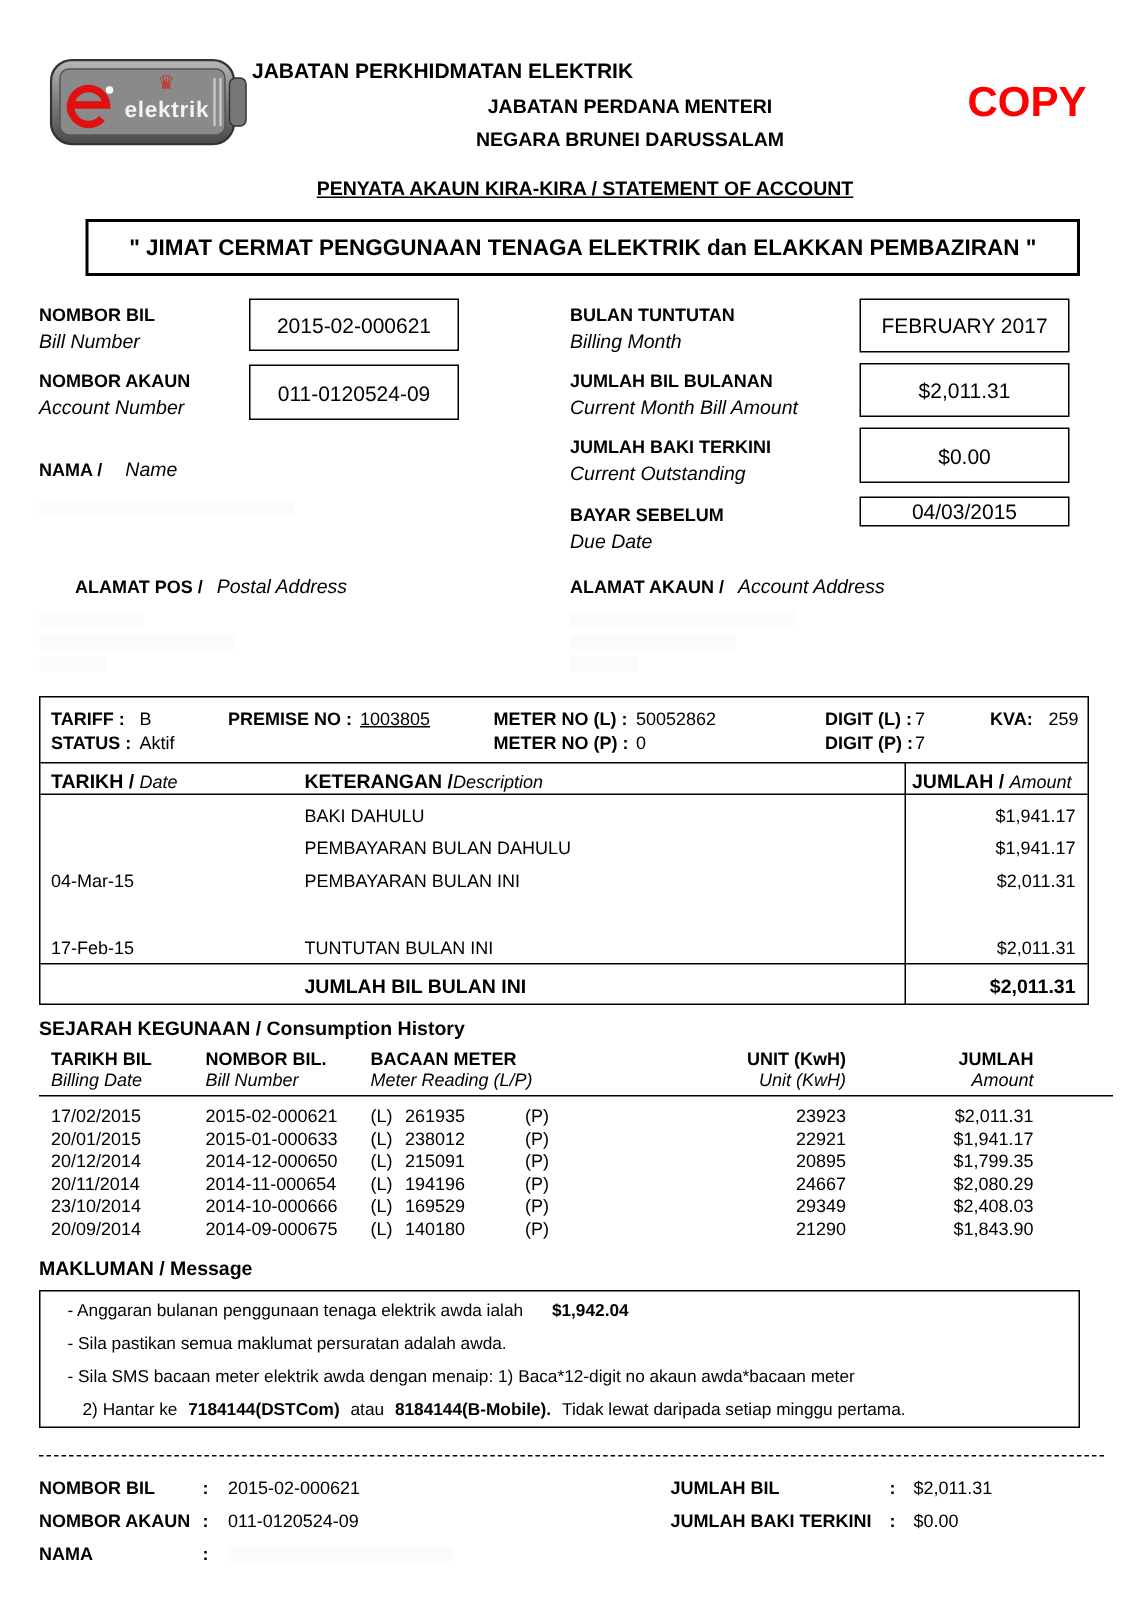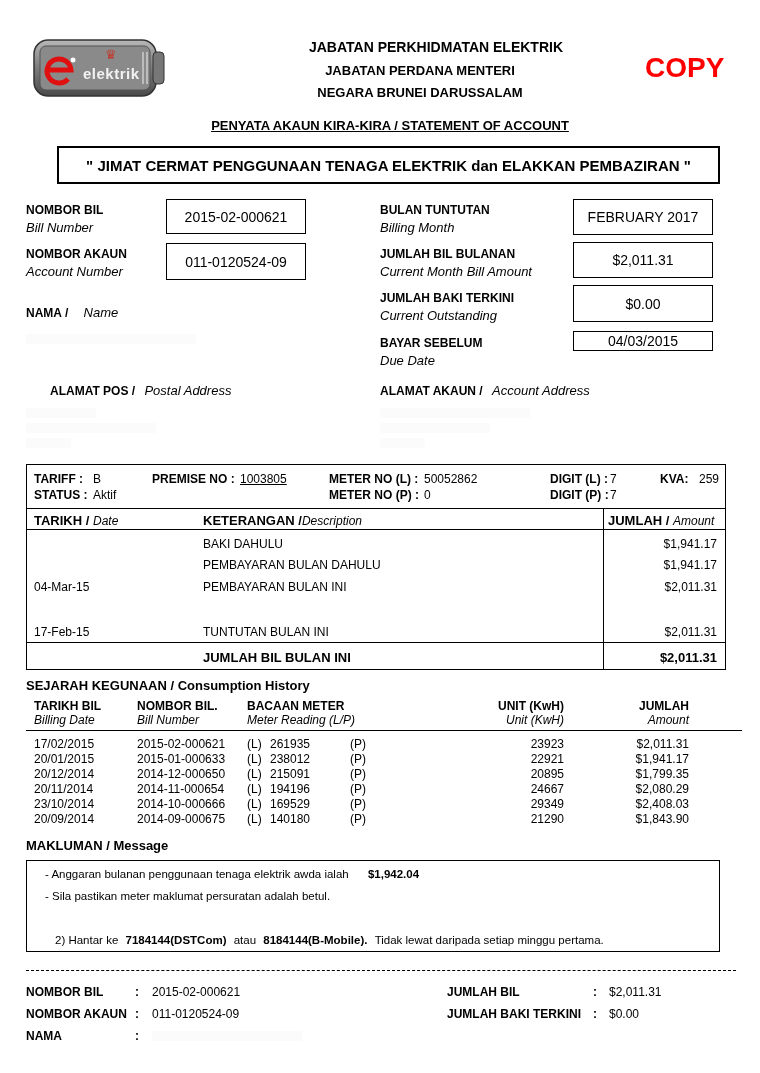--- a/index.html
+++ b/index.html
@@ -6,21 +6,21 @@
   html, body { width: 760px; height: 1073px; background: #ffffff; overflow: hidden; }
   body { position: relative; font-family: "Liberation Sans", sans-serif; color: #000; font-size: 12px; }
   .abs { position: absolute; }
   .b { font-weight: bold; }
   .i { font-style: italic; }
   .box { position: absolute; border: 1px solid #000; display: flex; align-items: center; justify-content: center; font-size: 14px; }
 
   
   .logo { left: 33px; top: 38px; width: 133px; height: 60px; }
 
-  .hdr1 { left: 196px; width: 480px; top: 39px; text-align: center; font-weight: bold; font-size: 14px; }
+  .hdr1 { left: 168px; width: 480px; top: 39px; font-weight: bold; font-size: 14px; }
   .hdr2 { left: 180px; width: 480px; top: 63px; text-align: center; font-weight: bold; font-size: 13px; }
   .hdr3 { left: 180px; width: 480px; top: 85px; text-align: center; font-weight: bold; font-size: 13px; }
   .copy { left: 645px; top: 52px; color: #ff0000; font-weight: bold; font-size: 28px; }
   .stmt { left: 180px; width: 420px; top: 118px; text-align: center; font-weight: bold; font-size: 13px; text-decoration: underline; }
 
   .slogan { left: 57px; top: 146px; width: 663px; height: 38px; border: 2px solid #000; display: flex; align-items: center; justify-content: center; font-weight: bold; font-size: 15px; }
 
   .lbl { position: absolute; font-size: 12px; }
   .lbl .b { display: block; line-height: 18px; }
   .lbl .i { display: block; line-height: 18px; font-size: 13px; }
@@ -272,21 +272,22 @@
   <span style="right:196px">21290</span>
   <span style="right:71px">$1,843.90</span>
 </div>
 
 <div class="abs msg-title">MAKLUMAN / Message</div>
 <div class="abs msgbox">
   <div class="msgline" style="top:7px;">
     <span>-  Anggaran bulanan penggunaan tenaga elektrik awda ialah</span>
     <b style="margin-left:16px;">$1,942.04</b>
   </div>
-  <div class="msgline" style="top:29px;">-  Sila pastikan meter maklumat persuratan adalah betul.</div>
+  <div class="msgline" style="top:29px;">-  Sila pastikan semua maklumat persuratan adalah awda.</div>
+  <div class="msgline" style="top:51px;">-  Sila SMS bacaan meter elektrik awda dengan menaip:  1) Baca*12-digit no akaun awda*bacaan meter</div>
   <div class="msgline" style="left:28px;top:73px;">
     <span>2) Hantar ke</span>
     <b style="margin-left:4px;">7184144(DSTCom)</b>
     <span style="margin-left:4px;">atau</span>
     <b style="margin-left:4px;">8184144(B-Mobile).</b>
     <span style="margin-left:4px;">Tidak lewat daripada setiap minggu pertama.</span>
   </div>
 </div>
 
 <div class="abs dash"></div>

